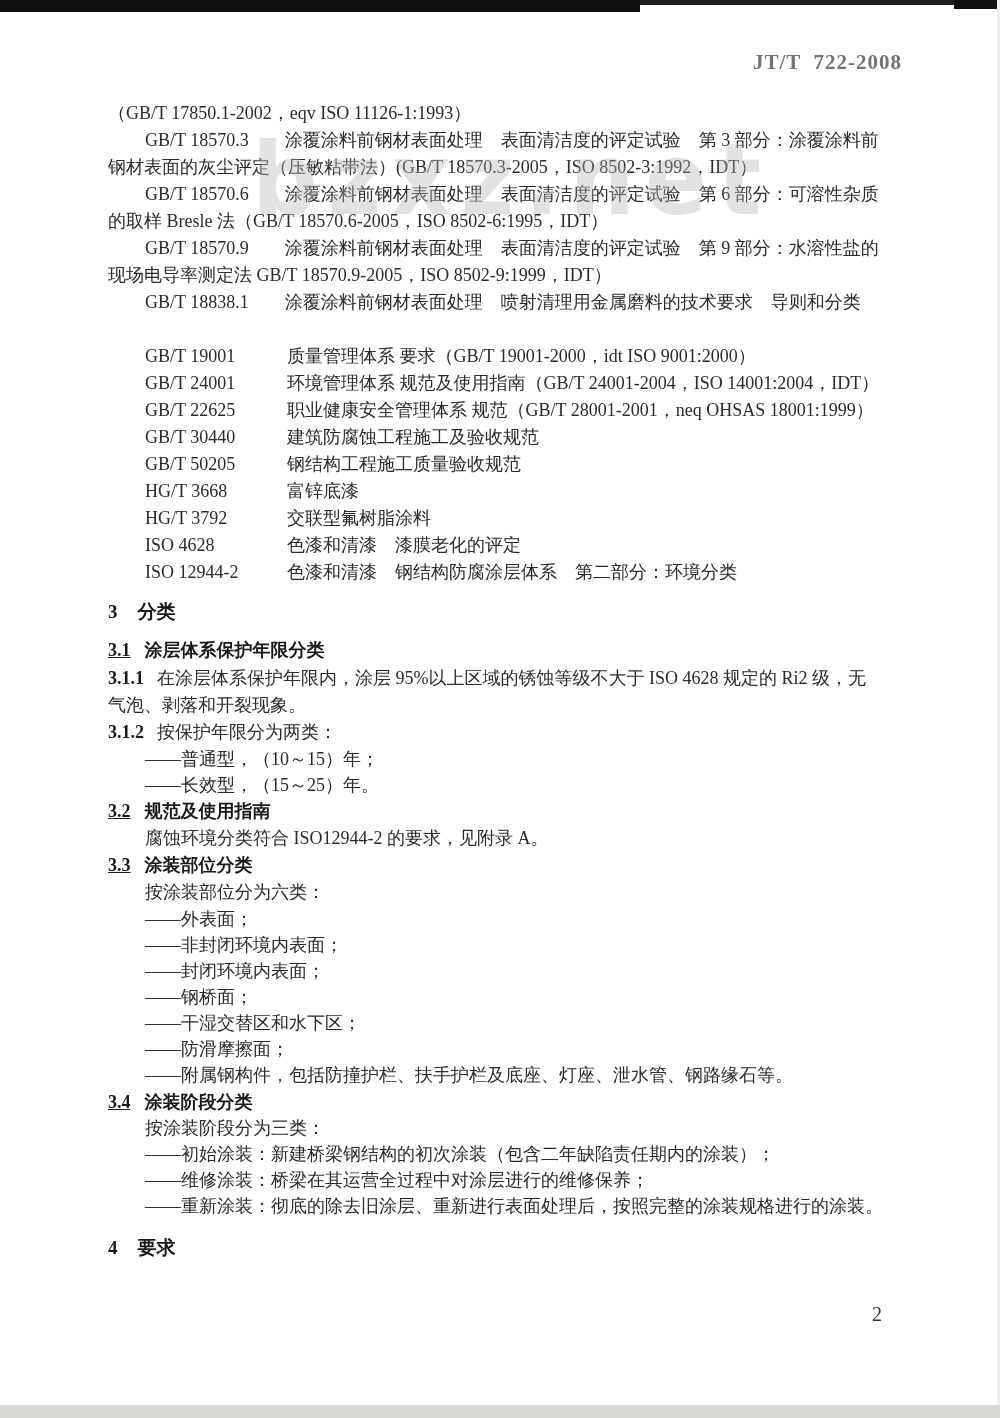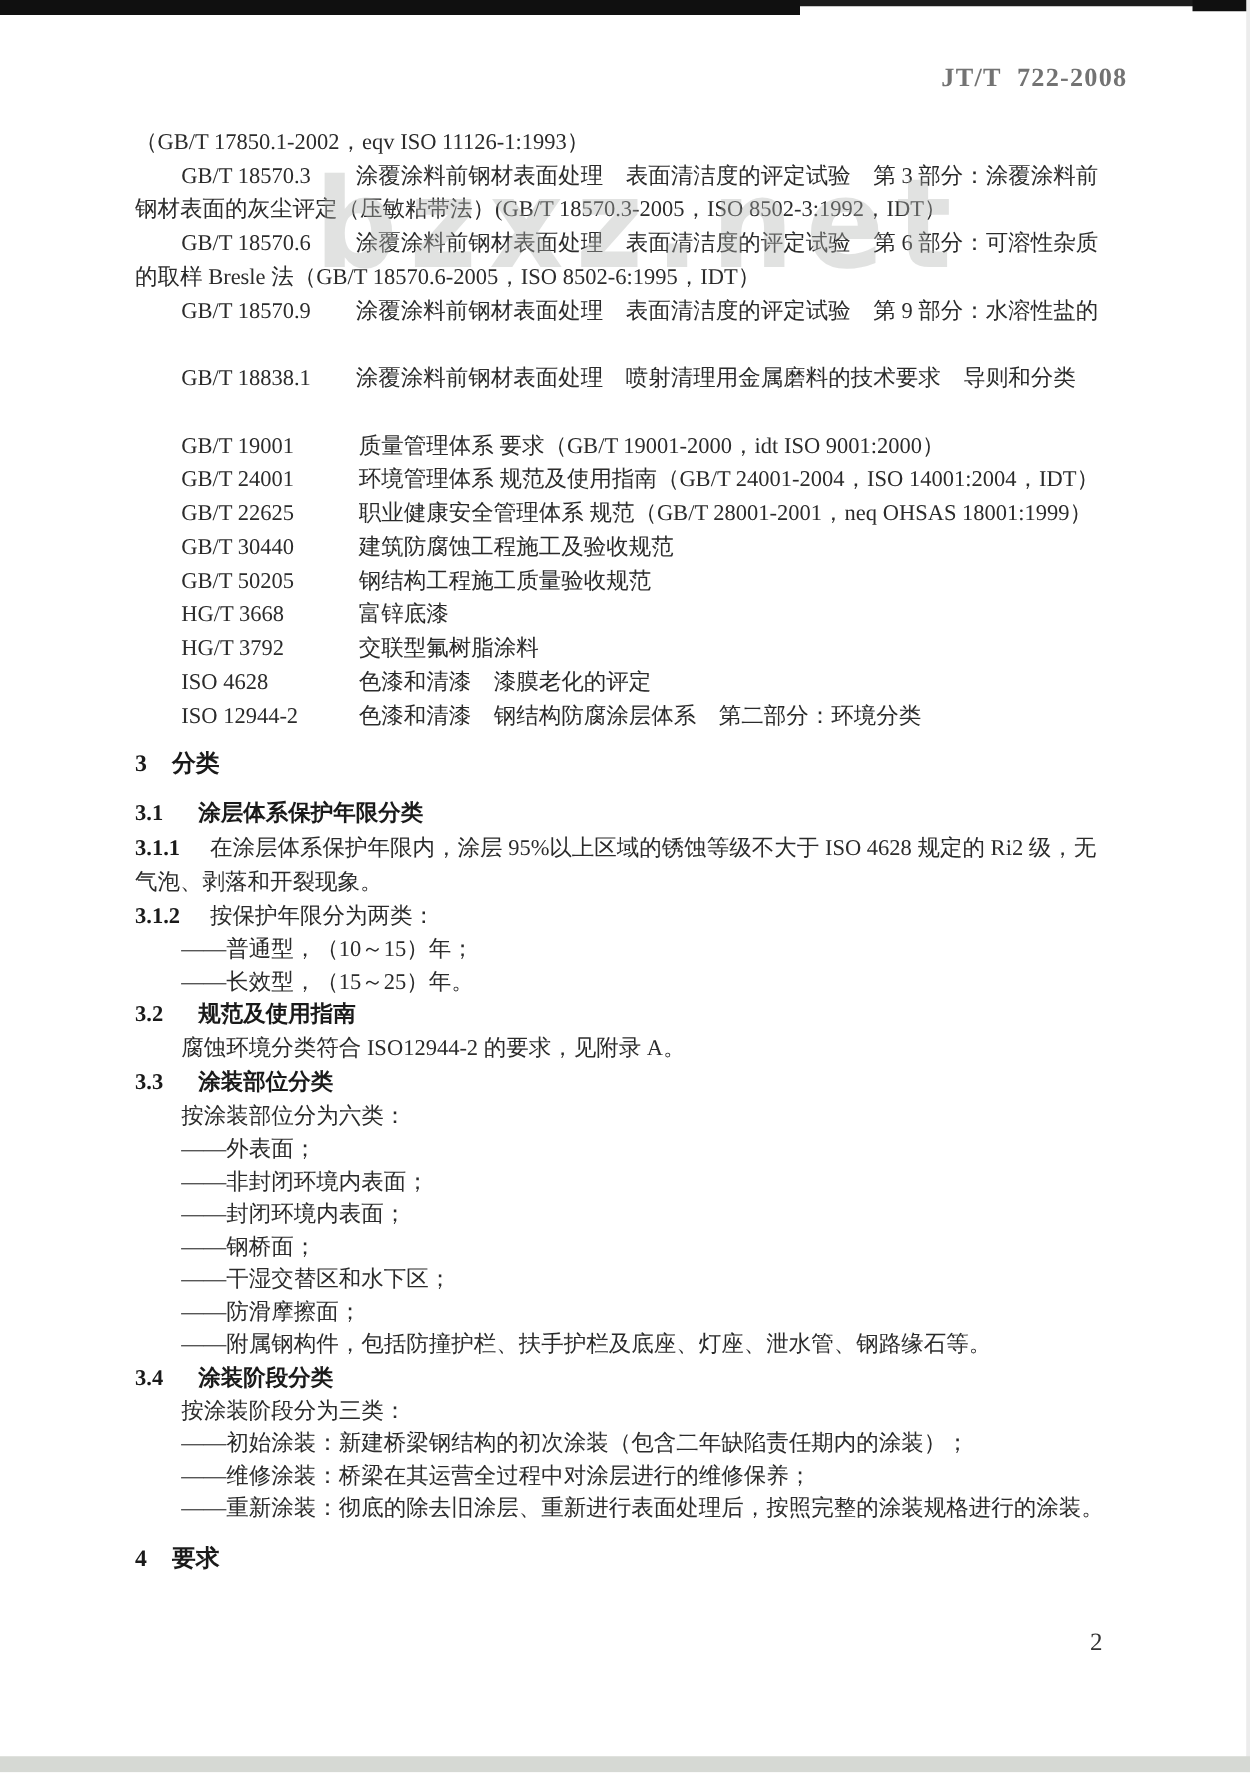--- a/index.html
+++ b/index.html
@@ -20,22 +20,22 @@
   }
   
   .ln{position:absolute;left:108px;font-size:18px;line-height:24px;white-space:pre;z-index:2;}
   .ln.ind{left:145px;}
   .header{position:absolute;top:50px;right:98px;font-size:21px;font-weight:600;
           letter-spacing:1px;white-space:pre;color:#737373;}
   .refcode{display:inline-block;width:142px;}
   .h-sec{font-weight:bold;font-size:19px;color:#1a1a1a;}
   .h-sec b{margin-right:20px;font-weight:bold;}
   .h-sub{font-weight:bold;font-size:18px;color:#1a1a1a;}
-  .h-sub b{margin-right:28px;font-weight:bold;}
-  .clause b{margin-right:24px;font-weight:bold;color:#1a1a1a;}
+  .h-sub b{margin-right:14px;font-weight:bold;text-decoration:underline;}
+  .clause b{margin-right:13px;font-weight:bold;color:#1a1a1a;}
   .pagenum{position:absolute;left:872px;top:1303px;font-size:20px;color:#333;}
 </style>
 </head>
 <body>
 
 <div class="sheet">
 
   <div class="top-bar-main"></div>
   <div class="top-bar-thin"></div>
   <div class="top-corner"></div>
@@ -45,20 +45,21 @@
   <div class="watermark">bzxz.net</div>
 
   <div class="header">JT/T  722-2008</div>
 
   <div class="ln" style="top:101px">（GB/T 17850.1-2002，eqv ISO 11126-1:1993）</div>
   <div class="ln ind" style="top:128px">GB/T 18570.3　　涂覆涂料前钢材表面处理　表面清洁度的评定试验　第 3 部分：涂覆涂料前</div>
   <div class="ln" style="top:155px">钢材表面的灰尘评定（压敏粘带法）(GB/T 18570.3-2005，ISO 8502-3:1992，IDT）</div>
   <div class="ln ind" style="top:182px">GB/T 18570.6　　涂覆涂料前钢材表面处理　表面清洁度的评定试验　第 6 部分：可溶性杂质</div>
   <div class="ln" style="top:209px">的取样 Bresle 法（GB/T 18570.6-2005，ISO 8502-6:1995，IDT）</div>
   <div class="ln ind" style="top:236px">GB/T 18570.9　　涂覆涂料前钢材表面处理　表面清洁度的评定试验　第 9 部分：水溶性盐的</div>
+  <div class="ln" style="top:263px">现场电导率测定法 GB/T 18570.9-2005，ISO 8502-9:1999，IDT）</div>
   <div class="ln ind" style="top:290px">GB/T 18838.1　　涂覆涂料前钢材表面处理　喷射清理用金属磨料的技术要求　导则和分类</div>
 
   <div class="ln ind" style="top:344px"><span class="refcode">GB/T 19001</span><span>质量管理体系 要求（GB/T 19001-2000，idt ISO 9001:2000）</span></div>
   <div class="ln ind" style="top:371px"><span class="refcode">GB/T 24001</span><span>环境管理体系 规范及使用指南（GB/T 24001-2004，ISO 14001:2004，IDT）</span></div>
   <div class="ln ind" style="top:398px"><span class="refcode">GB/T 22625</span><span>职业健康安全管理体系 规范（GB/T 28001-2001，neq OHSAS 18001:1999）</span></div>
   <div class="ln ind" style="top:425px"><span class="refcode">GB/T 30440</span><span>建筑防腐蚀工程施工及验收规范</span></div>
   <div class="ln ind" style="top:452px"><span class="refcode">GB/T 50205</span><span>钢结构工程施工质量验收规范</span></div>
   <div class="ln ind" style="top:479px"><span class="refcode">HG/T 3668</span><span>富锌底漆</span></div>
   <div class="ln ind" style="top:506px"><span class="refcode">HG/T 3792</span><span>交联型氟树脂涂料</span></div>
   <div class="ln ind" style="top:533px"><span class="refcode">ISO 4628</span><span>色漆和清漆　漆膜老化的评定</span></div>

